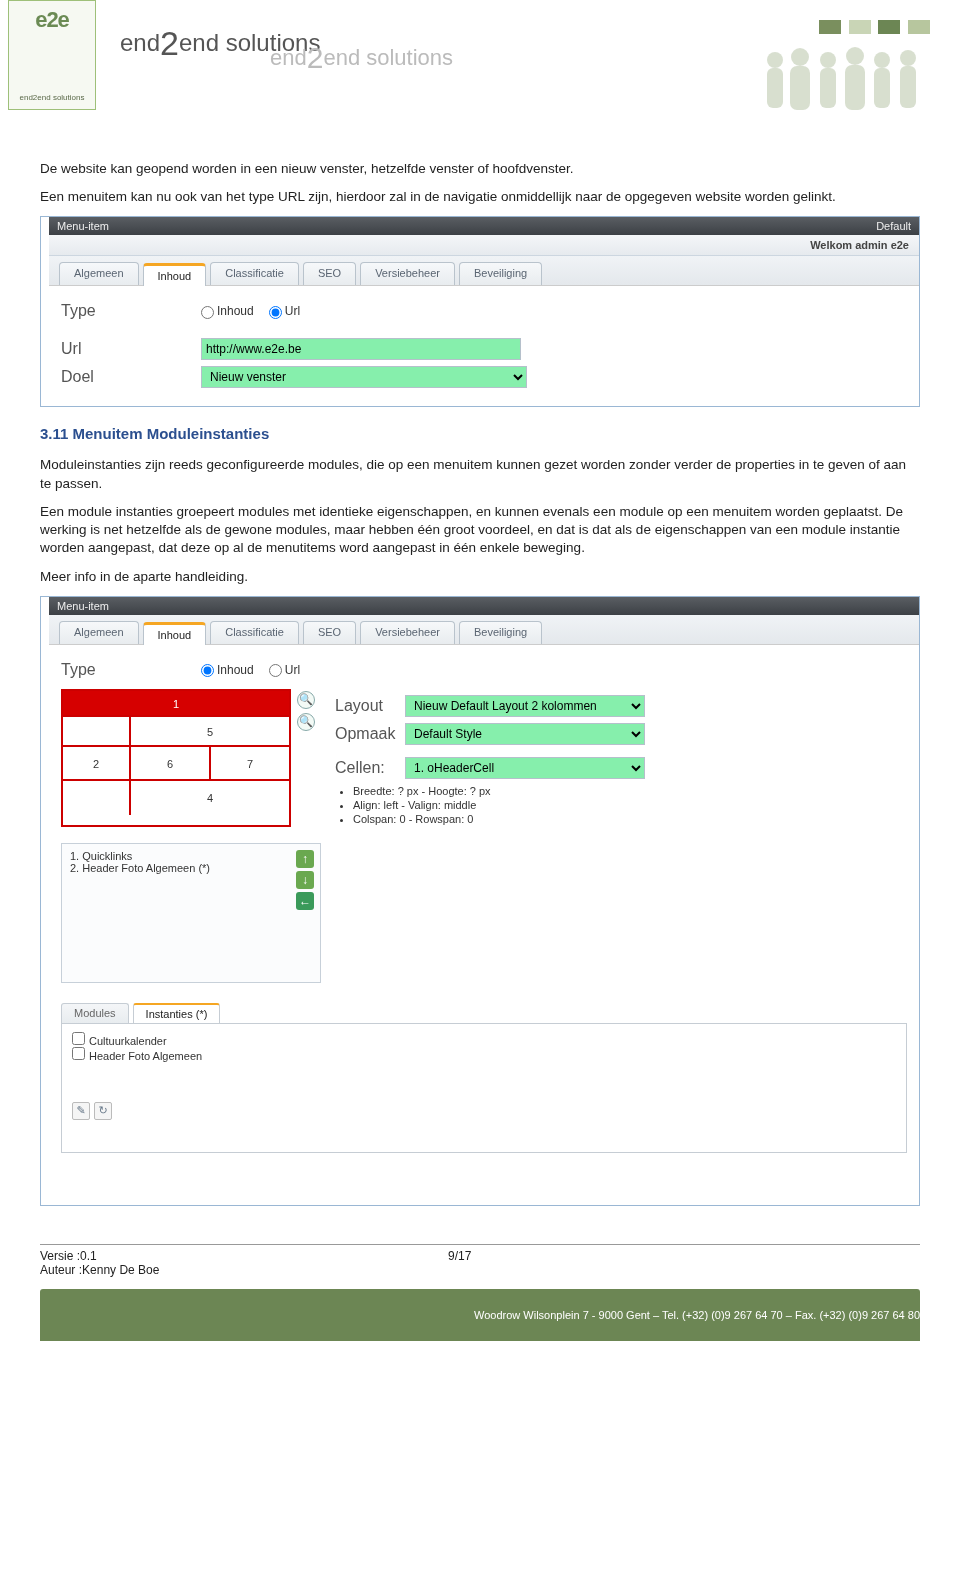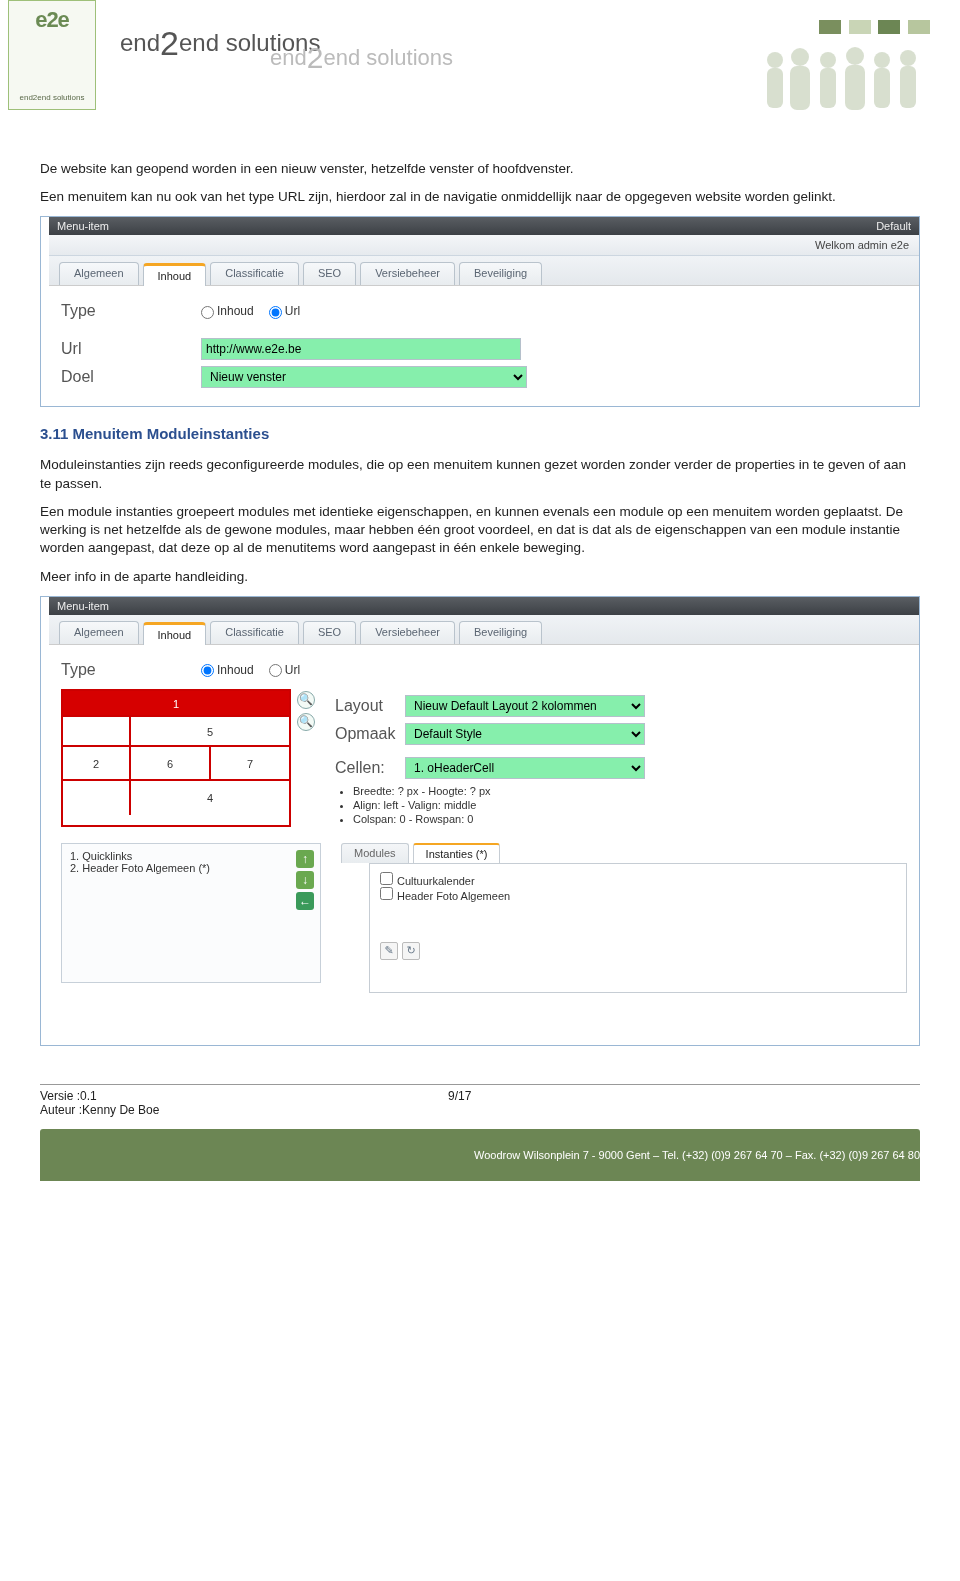--- a/index.html
+++ b/index.html
@@ -107,20 +107,21 @@
     display: flex;
     justify-content: space-between;
   }
   .panel-welcome {
     text-align: right;
     background: linear-gradient(#f4f6f8,#e6eaee);
     font-size: 11px;
     padding: 4px 10px;
     color: #444;
     border-bottom: 1px solid #ccd6e0;
+    font-weight: bold;
   }
   .tabs {
     background: linear-gradient(#f0f3f6,#e4e8ec);
     padding: 6px 10px 0 10px;
     display: flex;
     gap: 4px;
     border-bottom: 1px solid #ccc;
   }
   .tab {
     border: 1px solid #b9c3cc;
@@ -218,20 +219,21 @@
     margin: 6px 0 0 18px;
     font-size: 11px;
     color: #333;
   }
   .bullets li { margin: 2px 0; list-style: disc; }
 
   .lower {
     display:flex;
     gap:20px;
     margin-top:16px;
+    flex-direction:column;
   }
   .lower-left {
     width: 260px;
     border:1px solid #c7d0d9;
     padding:6px 8px;
     font-size:11px;
     background:#fbfcfd;
     position:relative;
     height:140px;
   }
@@ -264,21 +266,20 @@
   .subtab.active {
     border-top:2px solid #f5a623;
     background:#fff; color:#222;
   }
   .subpanel {
     border:1px solid #c6cdd4;
     padding:8px 10px;
     height:130px;
     font-size:11px;
     background:#fff;
-    margin-left:28px;
   }
   .chk { margin-right:4px; }
   .tool-row {
     margin-top:40px;
     display:flex; gap:4px;
   }
   .tool-row .tico {
     width:18px;height:18px;border:1px solid #bbb;
     border-radius:2px;background:#f5f5f5;
     display:flex;align-items:center;justify-content:center;

